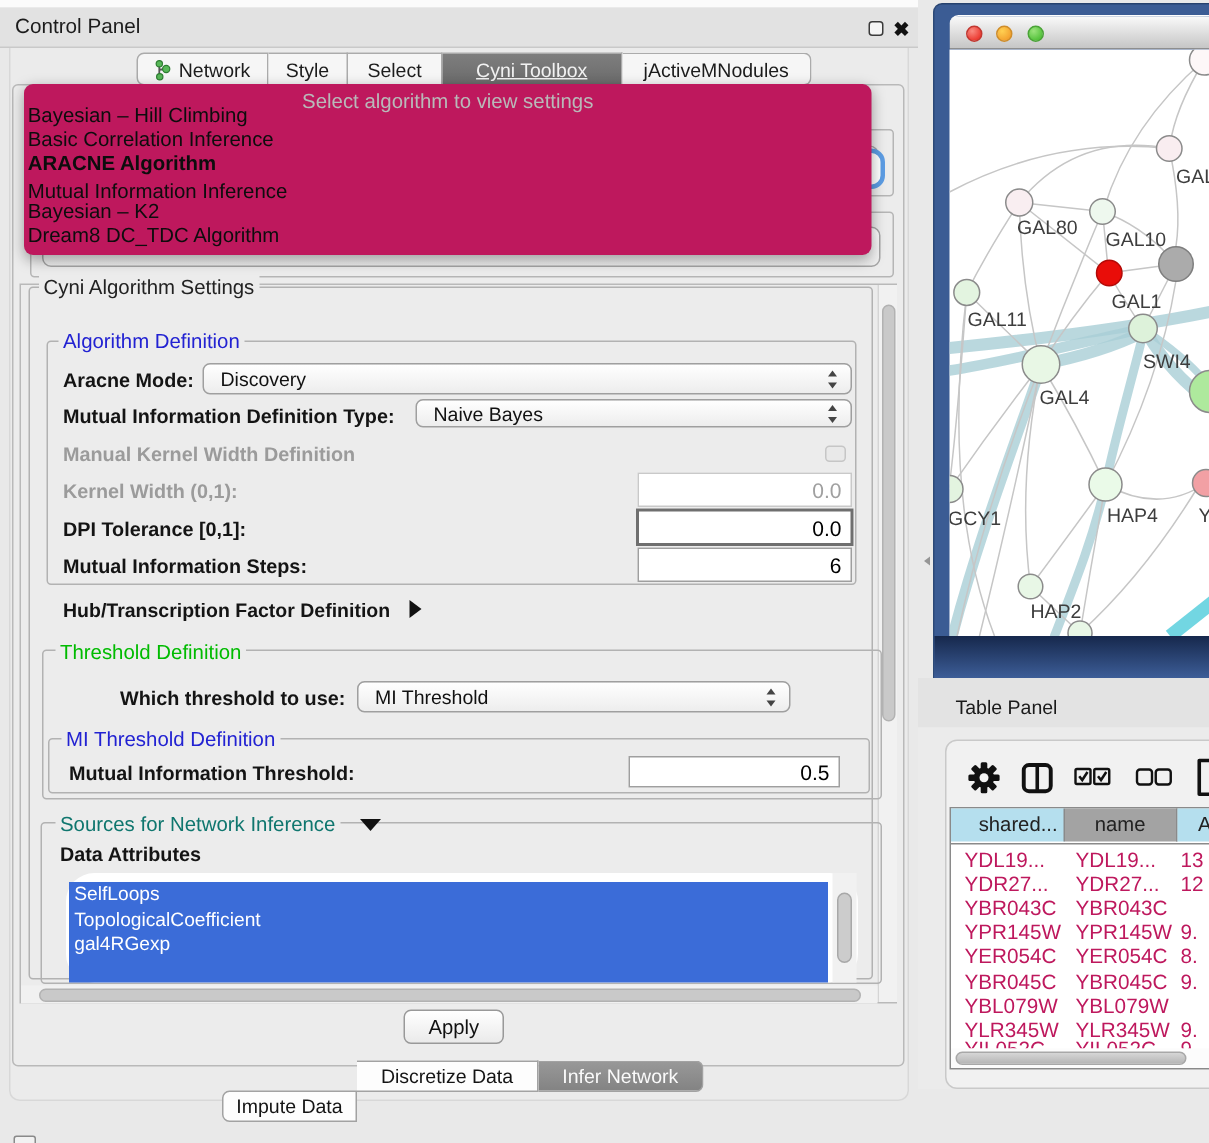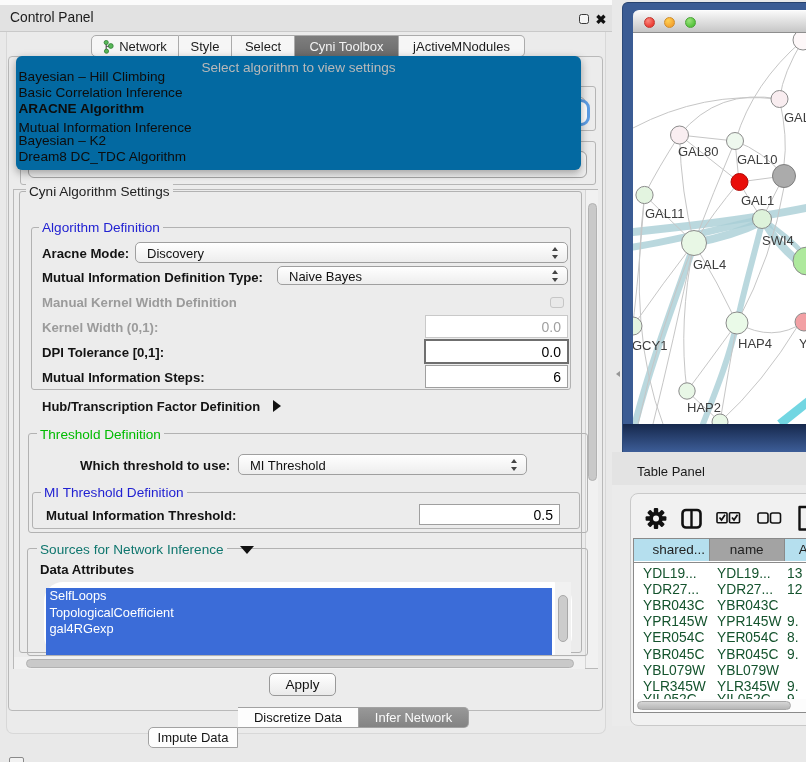--- a/index.html
+++ b/index.html
@@ -53,38 +53,38 @@
 #applybtn { left:269px; top:673px; width:67px; height:23px; background:linear-gradient(#ffffff,#eaeaea); border:1px solid #999; border-radius:5px; text-align:center; line-height:21px; font-size:13.5px; color:#111; }
 #bottabs { left:148px; top:707px; height:21px; white-space:nowrap; font-size:13px; z-index:6; }
 #bottabs .seg { display:inline-block; vertical-align:top; height:21px; line-height:20px; text-align:center; background:#fdfdfd; border-top:1px solid #a2a2a2; border-bottom:1px solid #a2a2a2; border-right:1px solid #a2a2a2; color:#141414; }
 #bottabs .seg.first { border-left:1px solid #a2a2a2; border-radius:5px 0 0 5px;margin-top:20px; }
 #bottabs .seg.last { border-radius:0 5px 5px 0; }
 #bottabs .seg.sel { background:linear-gradient(#989898,#838383); color:#fafafa; }
 #cornerico { left:9px; top:757px; width:15px; height:12px; border:1.5px solid #8a8a8a; border-radius:2px; background:#f2f2f2; }
 #splitarrow { left:616px; top:371px; width:0; height:0; border-top:3.5px solid transparent; border-bottom:3.5px solid transparent; border-right:4.5px solid #969696; }
 
 
-#popup { left:16px; top:56px; width:565px; height:114px; background:#0369a1; border-radius:6px; box-shadow:0 3px 9px rgba(0,0,0,0.35); z-index:20; font-size:13.6px; }
+#popup { left:16px; top:56px; width:565px; height:114px; background:#be185d; border-radius:6px; box-shadow:0 3px 9px rgba(0,0,0,0.35); z-index:20; font-size:13.6px; }
 #popup .hdr { position:absolute; left:0; right:0; top:4px; text-align:center; color:#b9b9b9; }
 #popup .it { position:absolute; left:2.5px; height:16px; line-height:16px; color:#0d0d0d; white-space:nowrap; }
 
 #netwin { left:622px; top:2px; width:190px; height:450px; background:#3b5c94; border-radius:6px 0 0 0; border-top:1px solid #27426e; border-left:1px solid #2c4977; }
 #nettitle { position:absolute; left:10px; top:7px; width:180px; height:23px; background:linear-gradient(#f9f9f9,#c6c6c6); border-radius:6px 0 0 0; border-bottom:1px solid #8e8e8e; border-top:1px solid #fdfdfd; }
 .light { position:absolute; width:11px; height:11px; border-radius:50%; top:6px; }
 #netcontent { position:absolute; left:10px; top:30px; width:180px; height:391px; background:#fff; overflow:hidden; }
 #netbottom { position:absolute; left:0px; top:421px; width:190px; height:29px; background:linear-gradient(#16284c,#3e5f9a); }
 
 #tpband { left:612px; top:452px; width:194px; height:33px; background:#e3e3e3; }
 #tpband .t { position:absolute; left:25px; top:12px; font-size:13px; color:#1a1a1a; }
 #tpbg { left:612px; top:485px; width:194px; height:241px; background:#ebebeb; }
 #tpanel { left:630px; top:493px; width:200px; height:233px; background:#f1f1f1; border:1px solid #c9c9c9; border-radius:8px; }
 #tframe { left:633px; top:538px; width:174px; height:175px; border:1px solid #8a8a8a; background:#fff; }
 #thead { left:634px; top:539px; height:24px; white-space:nowrap; font-size:13.5px; color:#222; border-bottom:1px solid #8a8a8a; z-index:2; }
 #thead .hc { display:inline-block; vertical-align:top; height:22px; line-height:22px; text-align:center; border-right:1px solid #8a8a8a; }
-#tbody { left:634px; top:563px; width:172px; height:136px; background:#fff; font-size:13.8px; color:#14532d; overflow:hidden; }
+#tbody { left:634px; top:563px; width:172px; height:136px; background:#fff; font-size:13.8px; color:#be185d; overflow:hidden; }
 #tbody .tr { position:absolute; height:16.2px; line-height:16.2px; white-space:nowrap; }
 #tbody .c1 { position:absolute; left:9px; }
 #tbody .c2 { position:absolute; left:83px; }
 #tbody .c3 { position:absolute; left:153px; }
 #thscroll { left:634px; top:699px; width:172px; height:13px; background:#fcfcfc; }
 #thscrollthumb { left:636.5px; top:701px; width:154px; height:8.5px; background:linear-gradient(#d6d6d6,#b6b6b6); border:1px solid #a8a8a8; border-radius:5.5px; }
 </style>
 </head>
 <body>
 <div class="abs" id="topwhite"></div>
@@ -93,21 +93,21 @@
   </div>
 <div class="abs" id="floatico"></div>
 <div class="abs" id="closeico">✖</div>
 <div class="abs" id="dialogbody"></div>
 <div class="abs" id="contentpanel"></div>
 <div class="abs" id="tabstrip"><span class="seg first" style="width:88px;"><svg width="12" height="14" viewBox="0 0 12 14" style="vertical-align:-3px;margin-right:4px">
         <path d="M3.2 3 L3.2 11 M3.2 6.5 L7.5 6" stroke="#555" stroke-width="1.2" fill="none"></path>
         <circle cx="3.2" cy="2.5" r="2.1" fill="#58b858" stroke="#2e7d32" stroke-width="0.8"></circle>
         <circle cx="7.8" cy="6" r="2.4" fill="#58b858" stroke="#2e7d32" stroke-width="0.8"></circle>
         <circle cx="3.5" cy="11.2" r="2.1" fill="#58b858" stroke="#2e7d32" stroke-width="0.8"></circle>
-      </svg>Network</span><span class="seg" style="width:53px;">Style</span><span class="seg" style="width:63px;">Select</span><span class="seg sel" style="width:104px;">Cyni Toolbox</span><span class="seg last" style="width:126px;">jActiveMNodules</span></div>
+      </svg>Network</span><span class="seg" style="width:53px;">Style</span><span class="seg" style="width:63px;">Select</span><span class="seg sel" style="width:120px;text-decoration:underline;">Cyni Toolbox</span><span class="seg last" style="width:126px;">jActiveMNodules</span></div>
 
 <div class="biggrp" style="left:20px;top:86px;width:576px;height:45px;"></div>
 <div class="bigcombo" style="left:28px;top:97px;width:558px;height:29px;"></div>
 <div class="abs" id="focusring"></div>
 <div class="biggrp" style="left:20px;top:141px;width:576px;height:44px;"></div>
 <div class="bigcombo" style="left:28px;top:151px;width:559px;height:27px;"></div>
 
 <div class="abs" id="scrollpane"></div>
 <div class="abs" id="vtrack"></div>
 <div class="abs" id="vthumb"></div>

